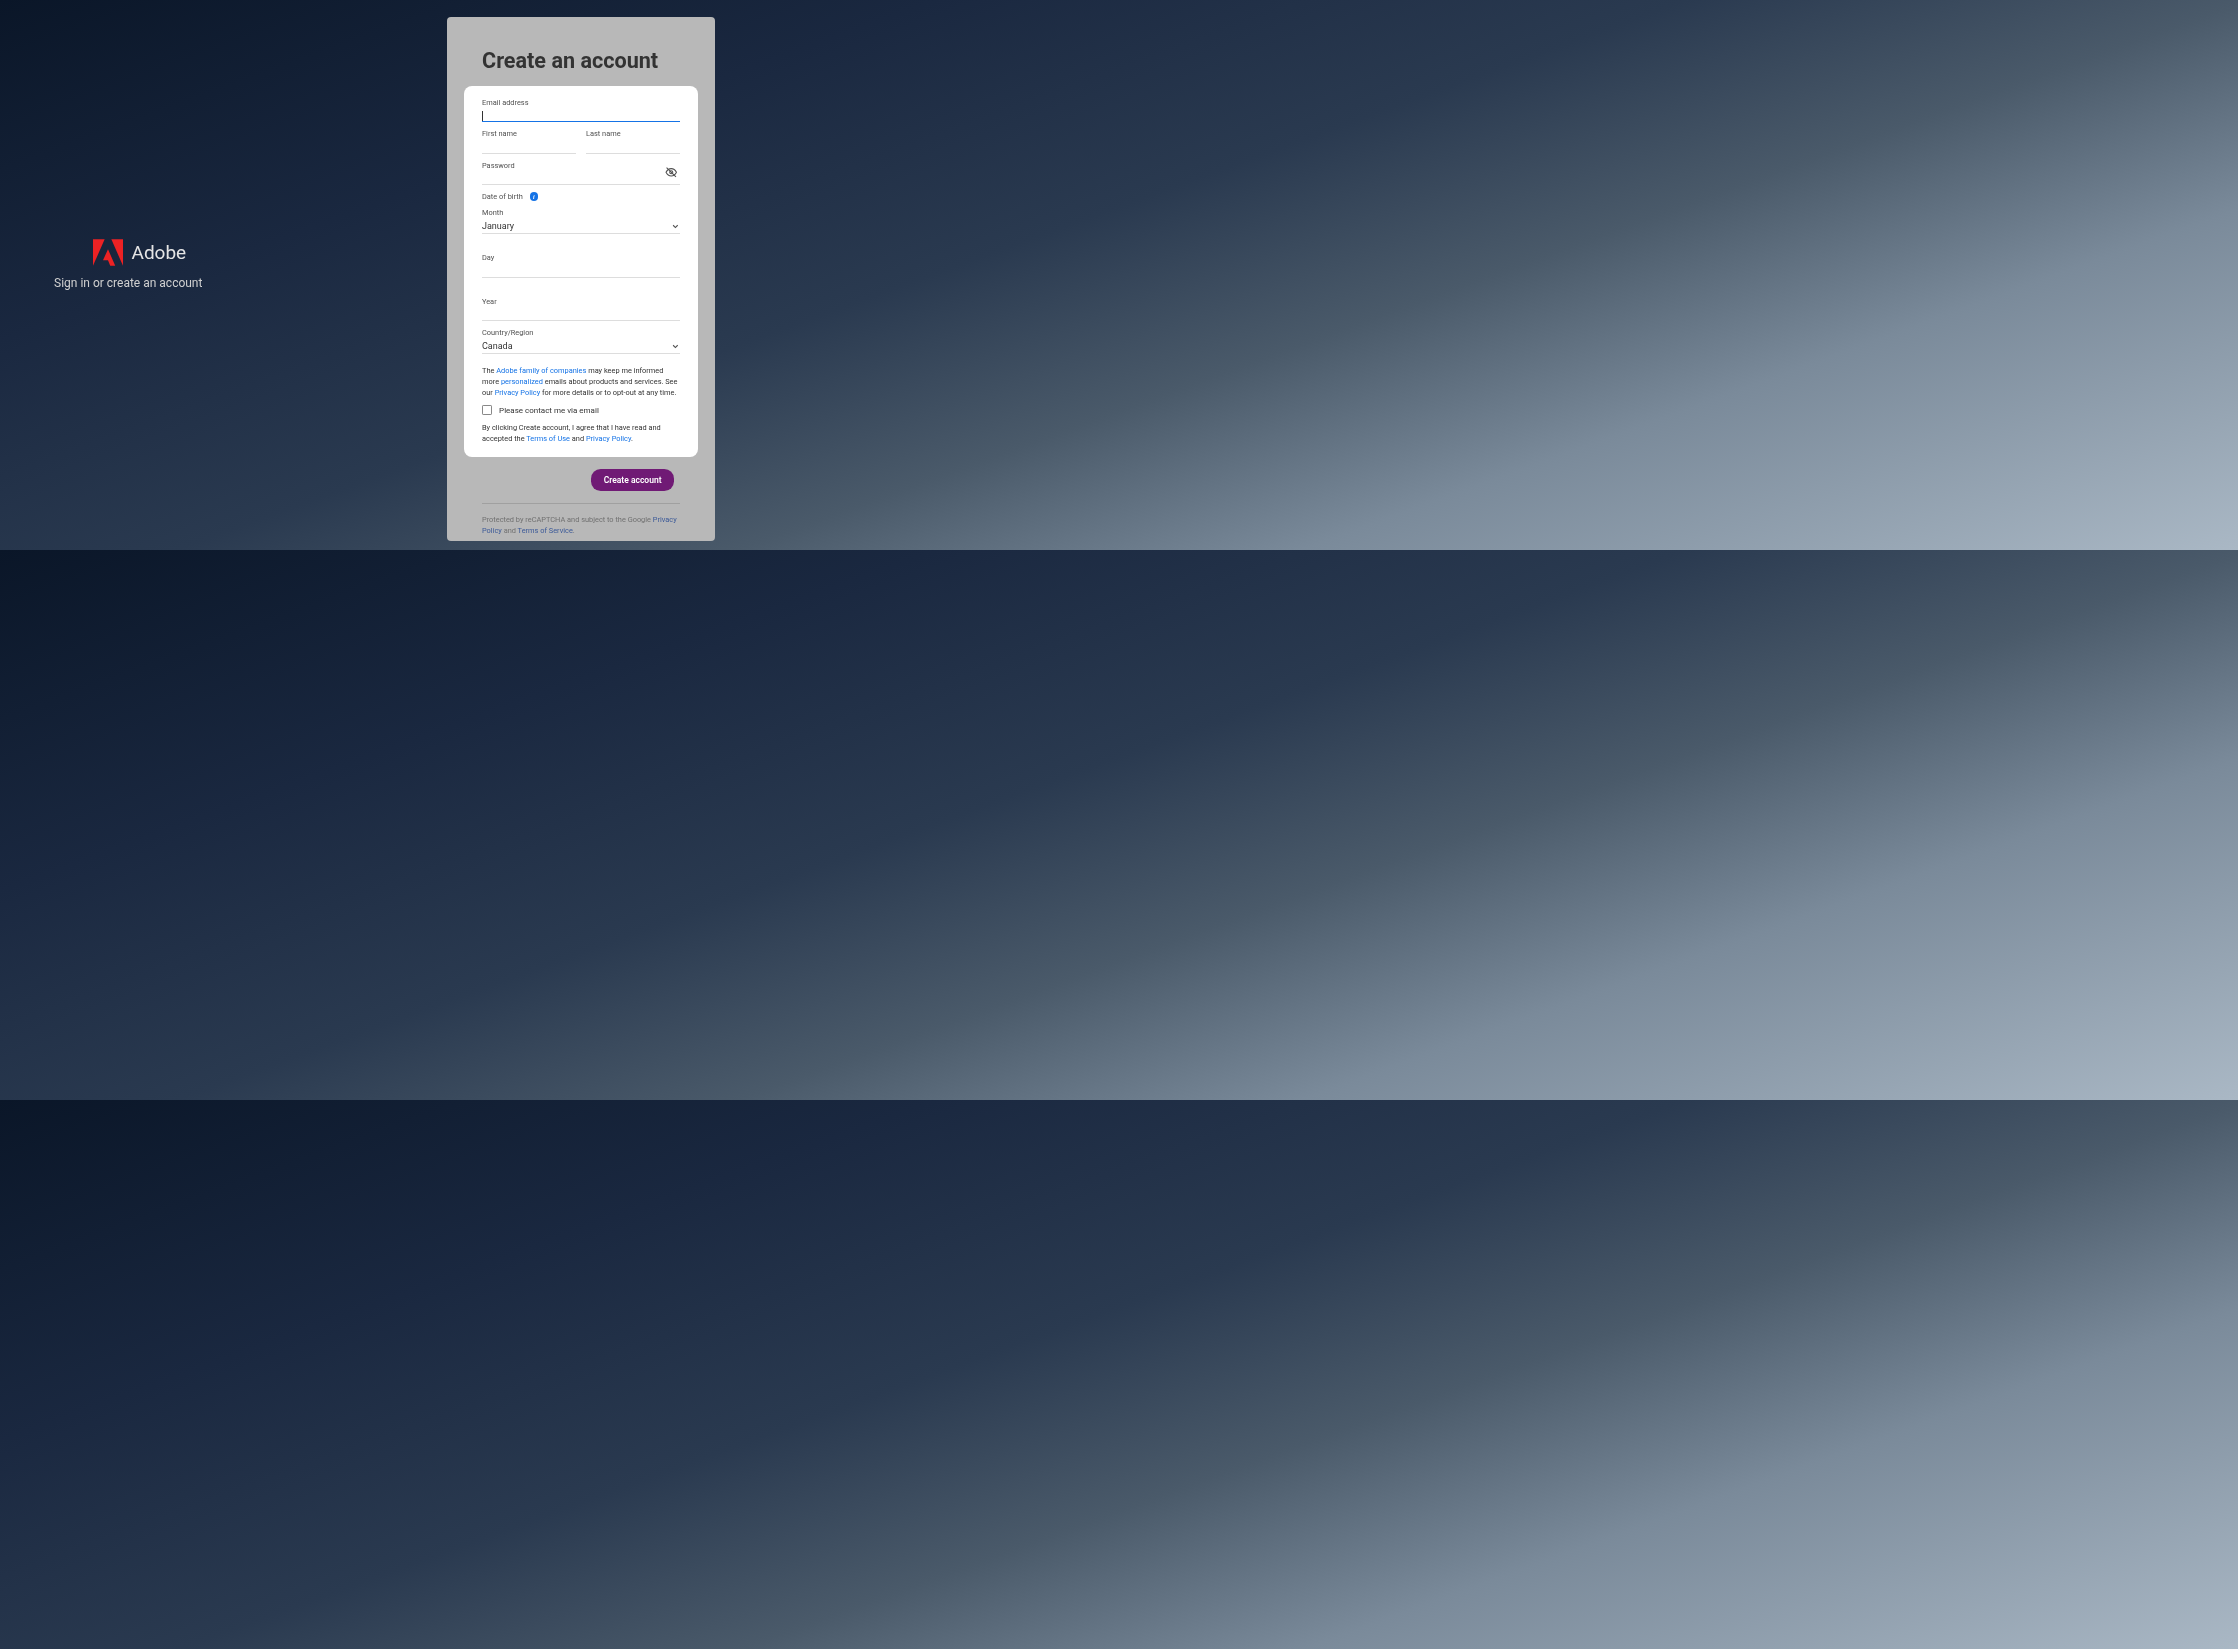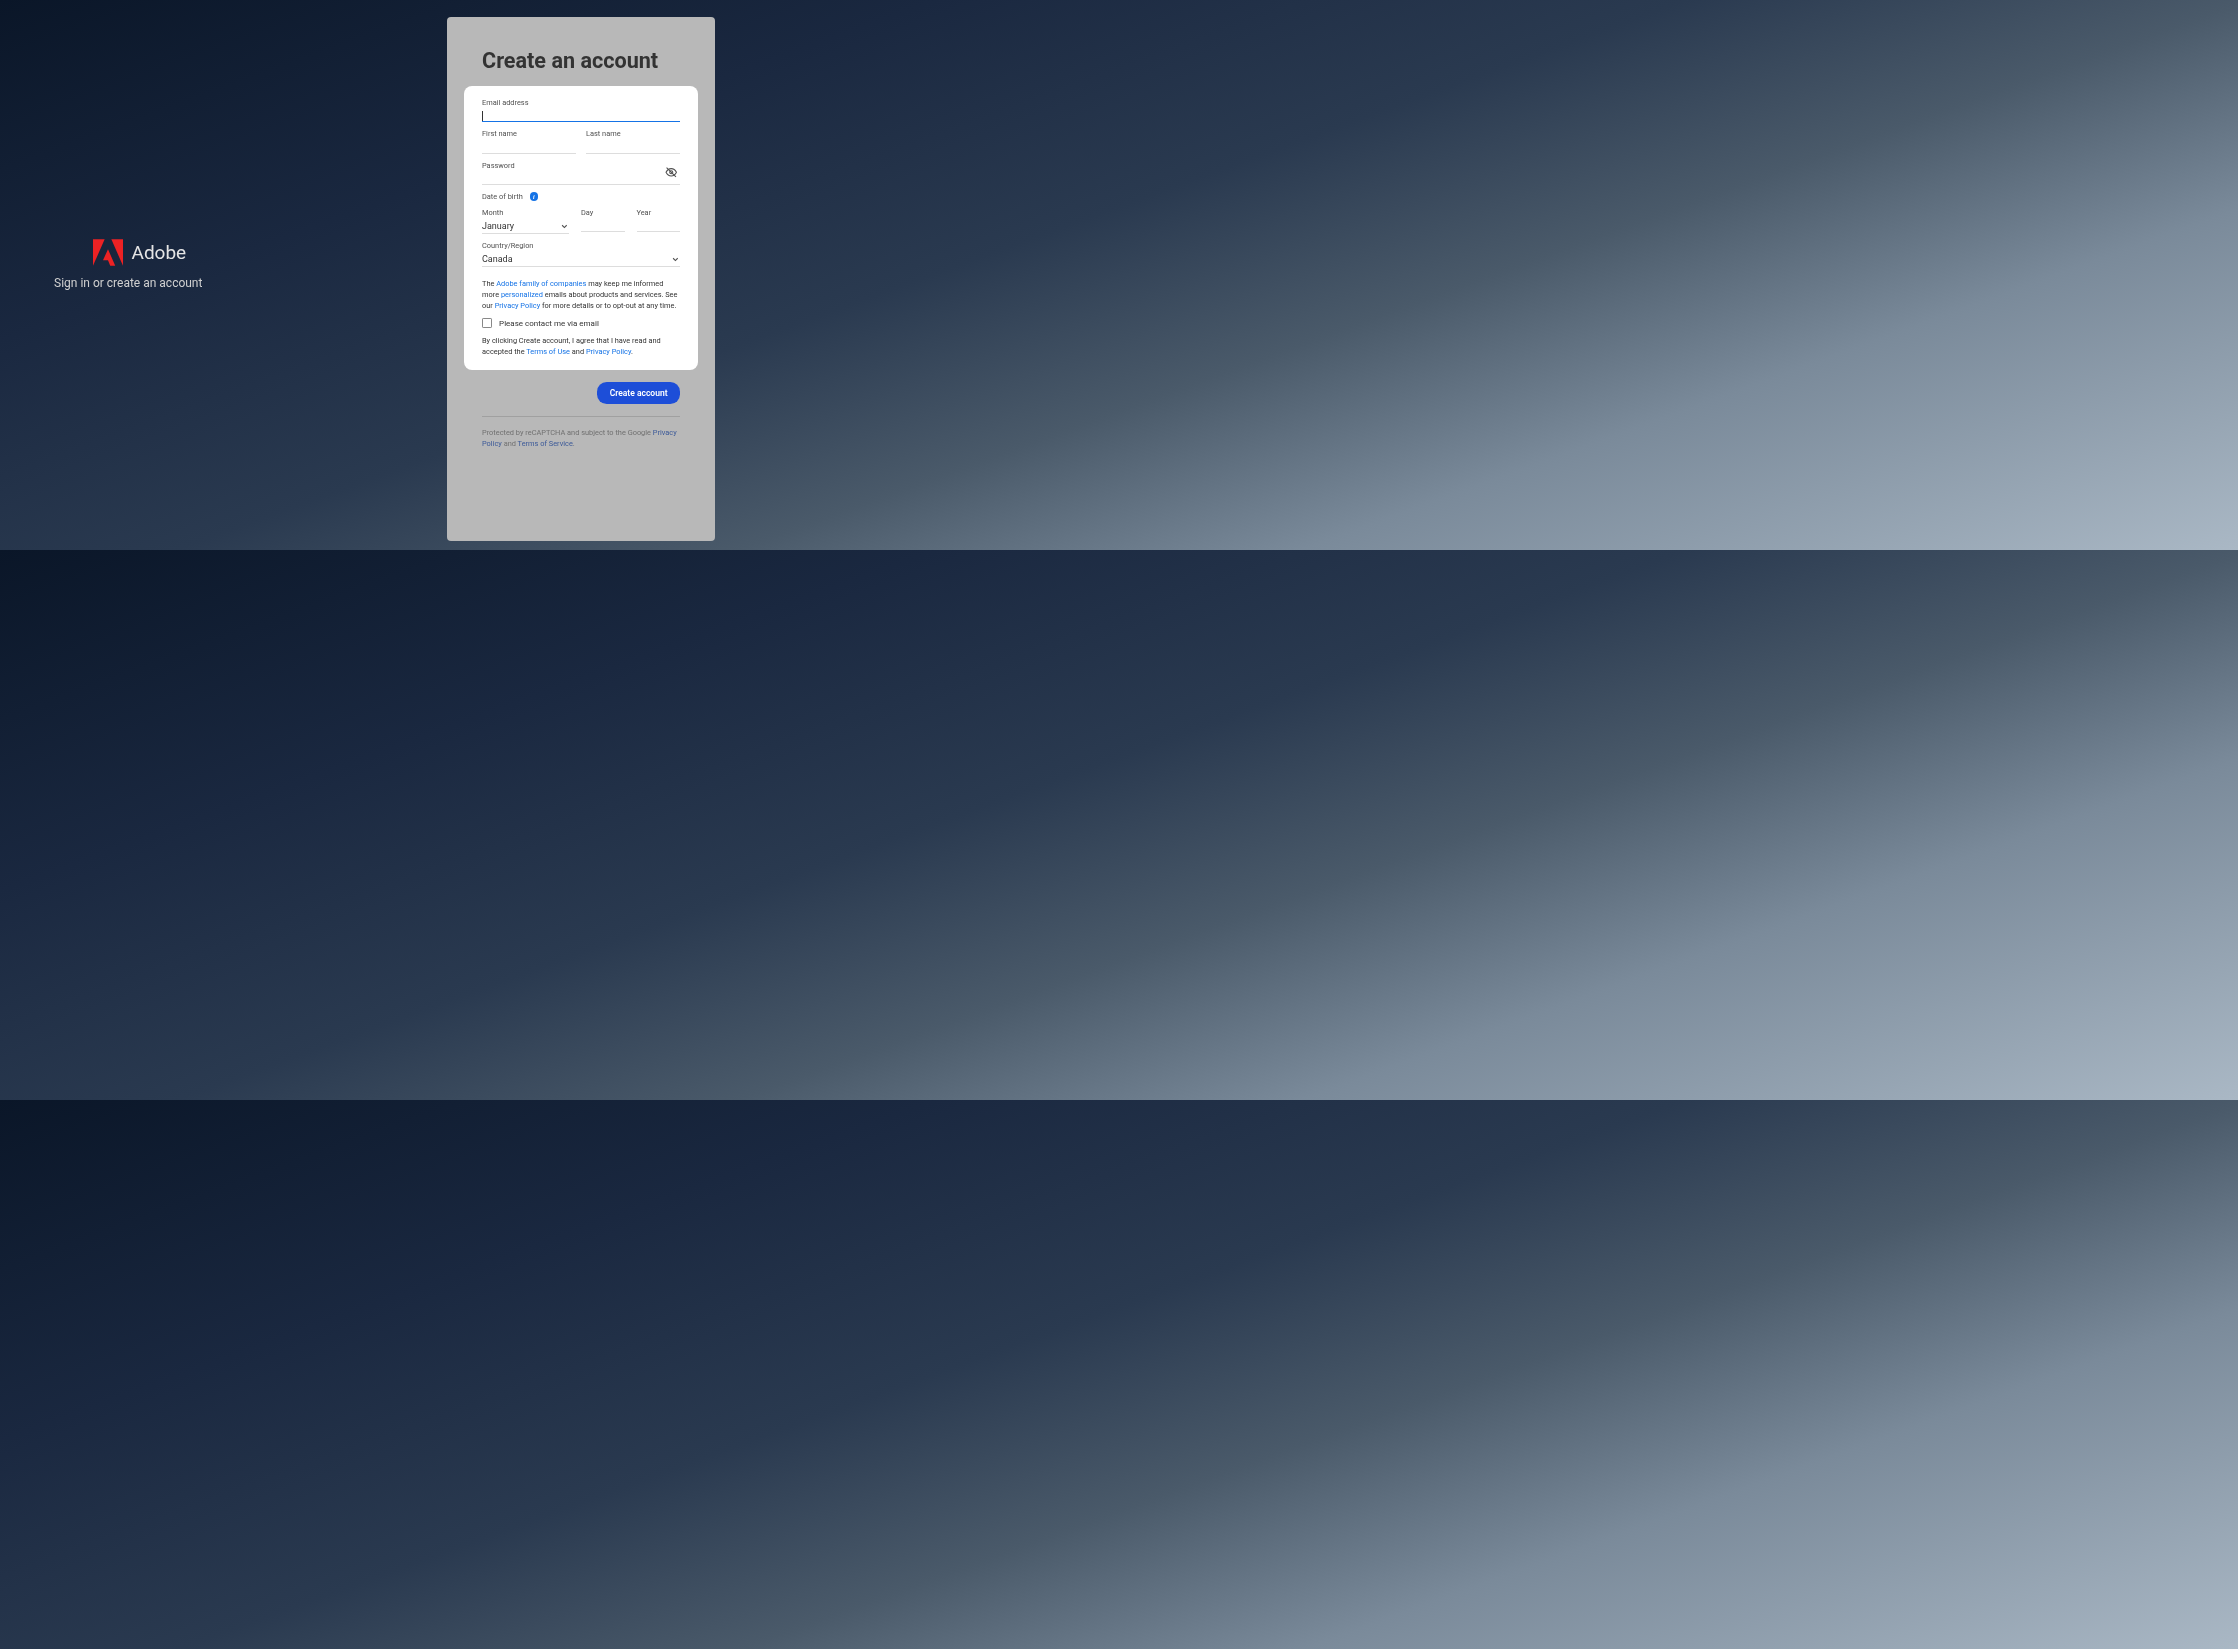--- a/index.html
+++ b/index.html
@@ -147,20 +147,21 @@
       font-style: italic;
       display: flex;
       align-items: center;
       justify-content: center;
       font-family: serif;
     }
     
     .dob-row {
       display: flex;
       gap: 12px;
+      flex-direction: column;
     }
     
     .dob-month {
       flex: 2;
     }
     
     .dob-day {
       flex: 1;
     }
     
@@ -226,31 +227,31 @@
       color: #333;
     }
     
     .terms-text {
       font-size: 7.4px;
       color: #333;
       line-height: 1.5;
     }
     
     .create-button {
-      background: #1d4ed8;
+      background: #701a75;
       color: white;
       border: none;
       border-radius: 9.7px;
       padding: 5.7px 12.5px;
       font-size: 8.5px;
       font-weight: 600;
       cursor: pointer;
       float: right;
       margin-top: 12.5px;
-      margin-right: 18px;
+      margin-right: 24px;
     }
     
     .footer-divider {
       border-top: 0.6px solid #a0a0a0;
       margin: 46px 18px 10.3px 18px;
       clear: both;
     }
     
     .footer-text {
       font-size: 7.4px;

